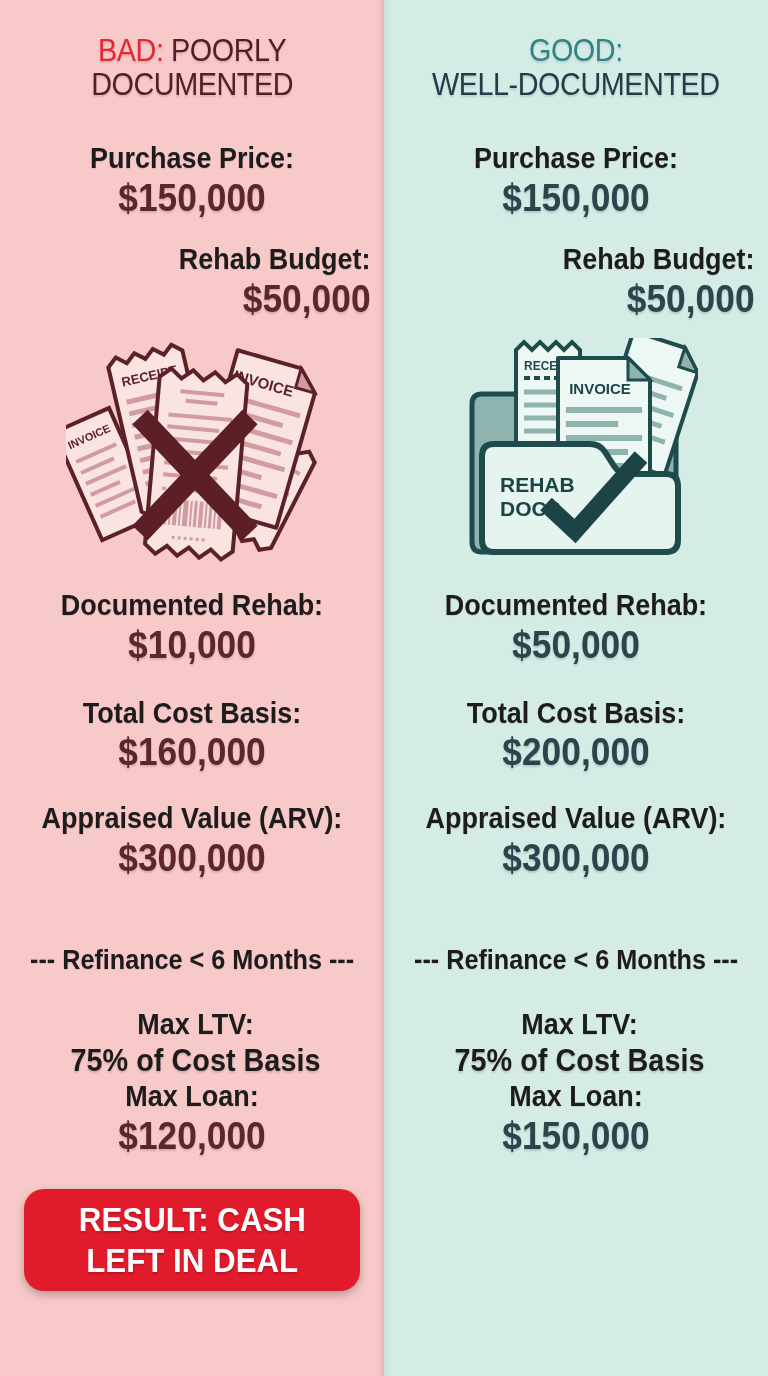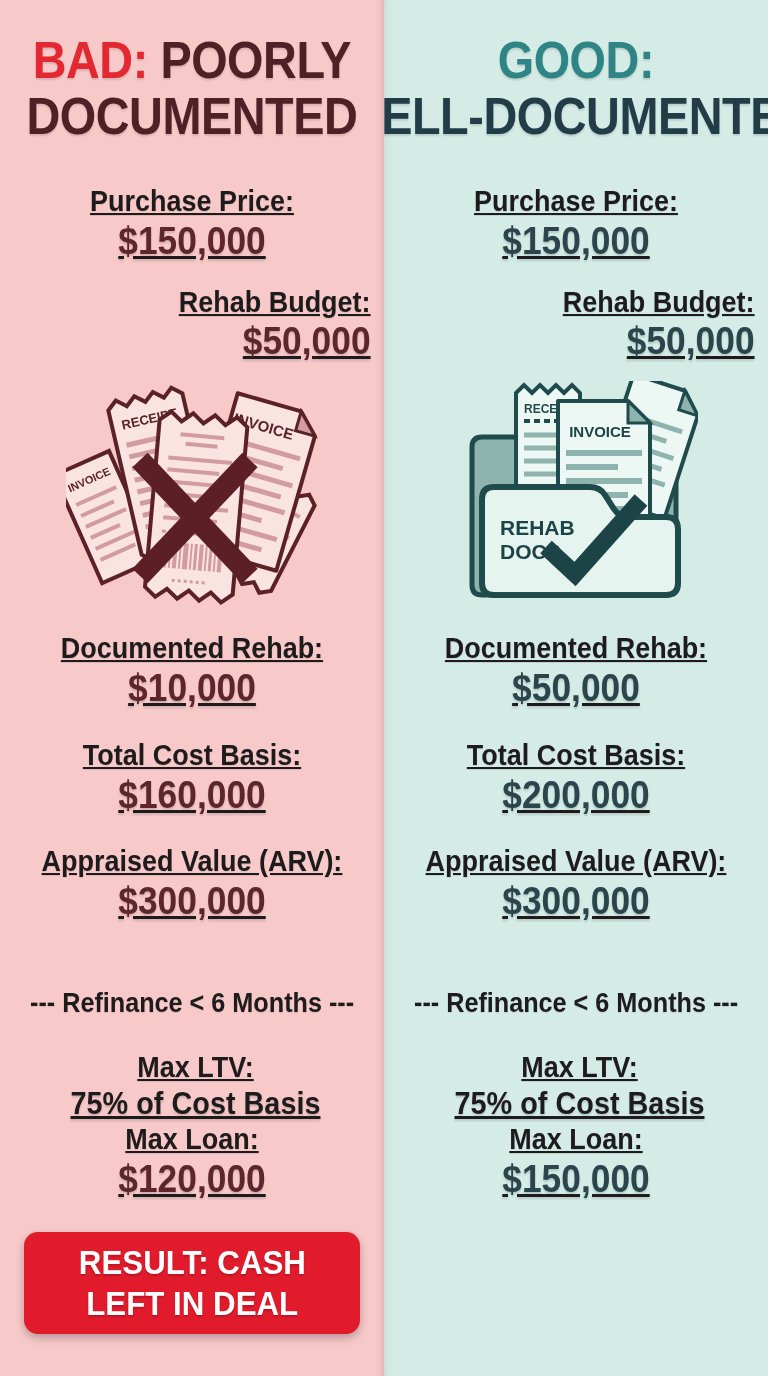--- a/index.html
+++ b/index.html
@@ -17,29 +17,29 @@
     background: var(--background, #eee);
     display: flex; flex-direction: column; align-items: center;
     color: var(--label, #1d1b1b);
     overflow: hidden;
   }
   .col.bad { box-shadow: inset -8px 0 10px -8px rgba(0,0,0,0.18); }
   .col.good { box-shadow: inset 8px 0 10px -8px rgba(0,0,0,0.10); }
 
   .title {
     margin-top: 33px;
-    font-size: 52px; font-weight: 700; line-height: 1.07;
+    font-size: 32px; font-weight: 400; line-height: 1.07;
     text-align: center; color: var(--heading, #222);
     letter-spacing: -0.5px;
     text-shadow: 0 2px 2px rgba(0,0,0,0.12);
   }
   .title .t-line { display: block; transform: scaleX(0.90); white-space: nowrap; }
   .accent { color: var(--accent, #c00); }
 
-  .stat { text-align: center; width: 100%; text-decoration: underline; }
+  .stat { text-align: center; width: 100%; }
   .stat .label {
     font-size: 29px; font-weight: 700; line-height: 1.2;
     color: var(--label, #1d1b1b);
     transform: scaleX(0.93); white-space: nowrap;
     text-shadow: 0 1px 1px rgba(0,0,0,0.10);
   }
   .stat .value {
     font-size: 38px; font-weight: 800; line-height: 1.2;
     color: var(--value, #333);
     transform: scaleX(0.93); white-space: nowrap;
@@ -66,21 +66,21 @@
     color: var(--label, #1d1b1b);
     transform: scaleX(0.90); white-space: nowrap;
     text-shadow: 0 1px 1px rgba(0,0,0,0.10);
   }
   .s6 { margin-top: 30px; padding-left: 7px; }
   .s7 { }
 
   .banner {
     margin-top: 30px;
     width: 336px; min-height: 102px;
-    border-radius: 14px;
+    border-radius: 20px;
     background: var(--banner-bg, #555);
     color: var(--banner-text, #fff);
     display: flex; flex-direction: column; justify-content: center; align-items: center;
     text-align: center;
     font-size: 34px; font-weight: 800; line-height: 1.22;
     box-shadow: 0 4px 8px rgba(0,0,0,0.25);
     text-shadow: 0 2px 2px rgba(0,0,0,0.18);
   }
   .banner span { display: block; transform: scaleX(0.92); white-space: nowrap; }
 

